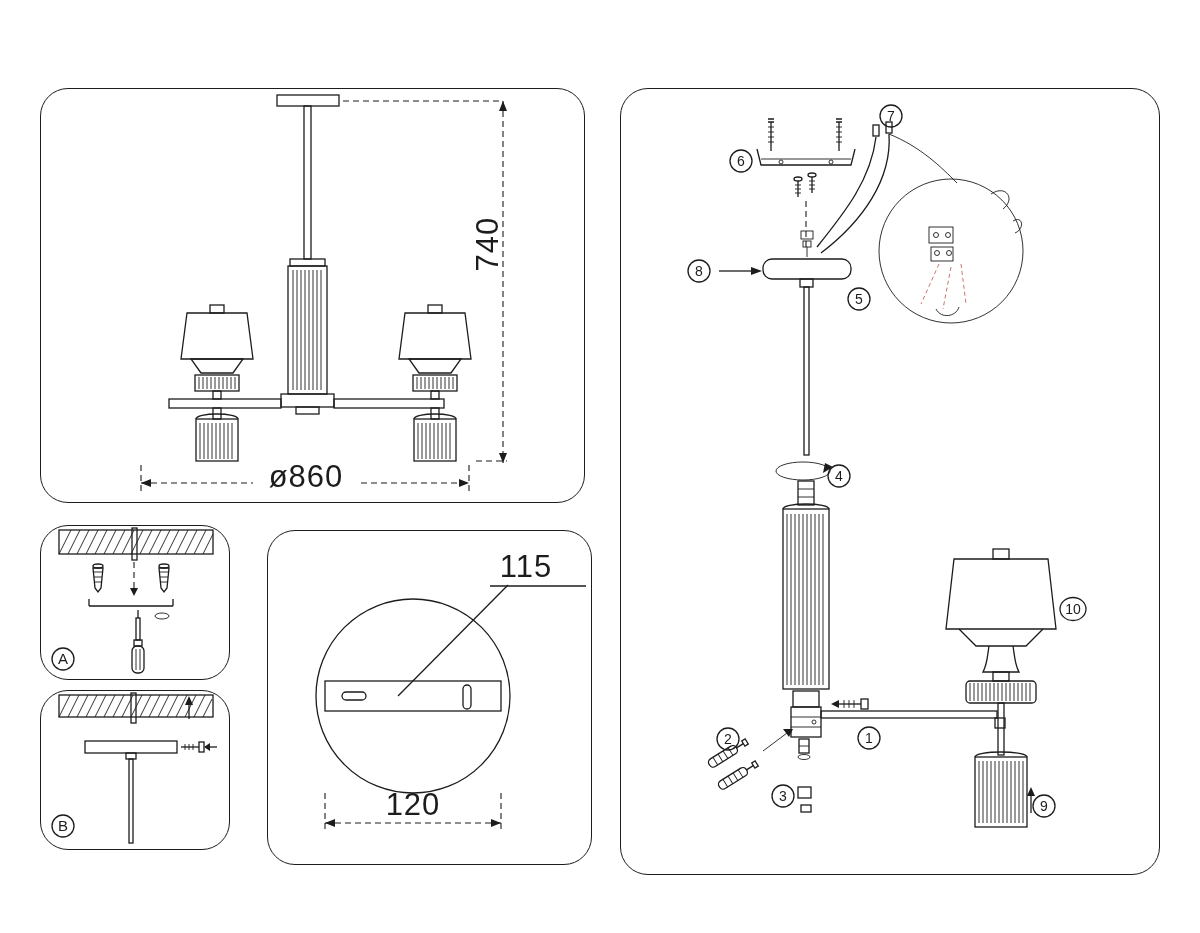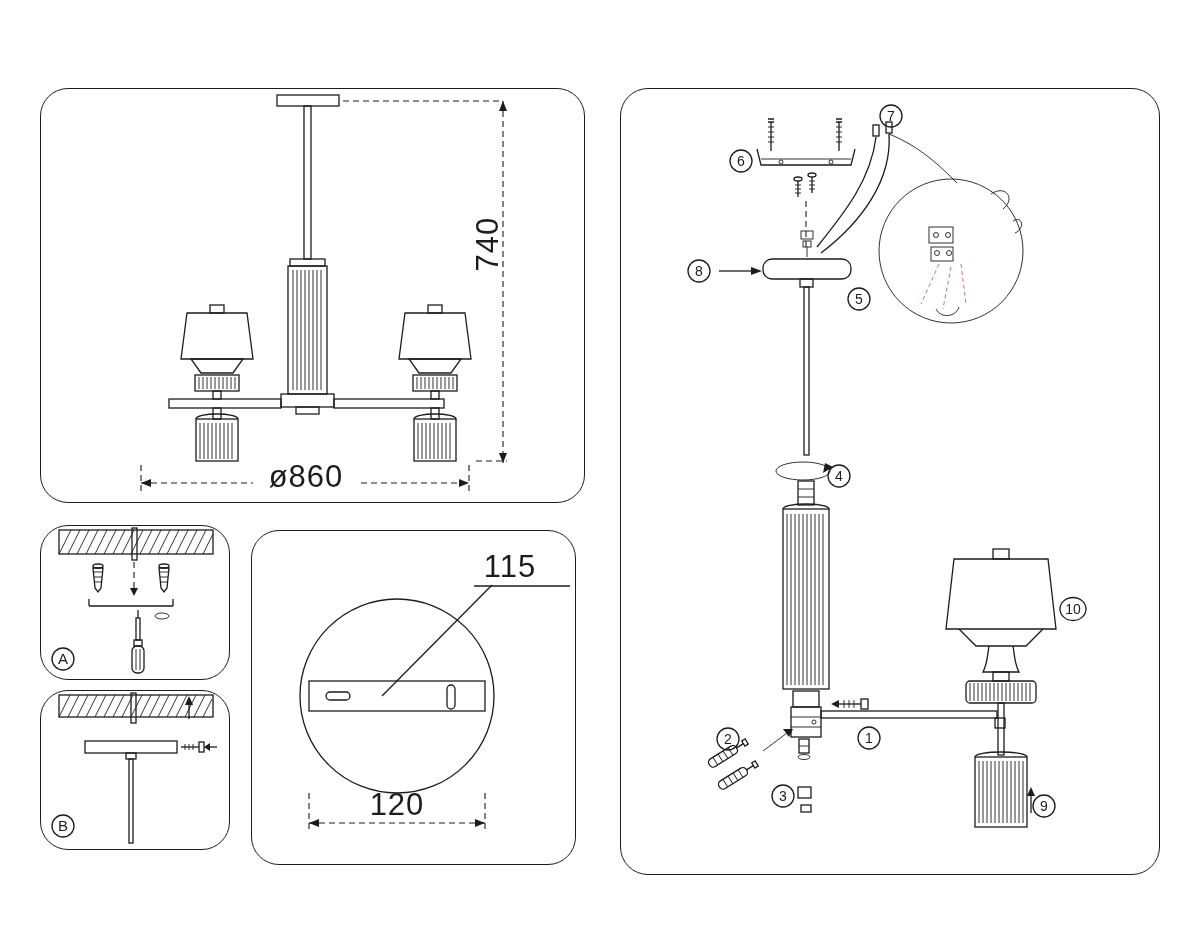--- a/index.html
+++ b/index.html
@@ -155,21 +155,21 @@
         <path class="ln" d="M176 56H167"></path>
         <polygon class="fillb" points="169,52 169,60 163,56"></polygon>
       </g>
       <g>
         <circle class="ln" cx="22" cy="135" r="11"></circle>
         <text class="detail-letter" x="22" y="140" text-anchor="middle">B</text>
       </g>
     </svg>
   </section>
 
-  <section class="panel" style="left:251px;top:530px;width:325px;height:335px;">
+  <section class="panel" style="left:267px;top:530px;width:325px;height:335px;">
     <svg width="325" height="335" viewBox="0 0 325 335">
       <circle class="ln" cx="145" cy="165" r="97"></circle>
       <g>
         <rect class="ln" x="57" y="150" width="176" height="30"></rect>
         <rect class="ln" x="74" y="161" width="24" height="8" rx="4"></rect>
         <rect class="ln" x="195" y="154" width="8" height="24" rx="4"></rect>
       </g>
       <g>
         <path class="ln" d="M240 54L130 165"></path>
         <path class="ln" d="M222 55H318"></path>

